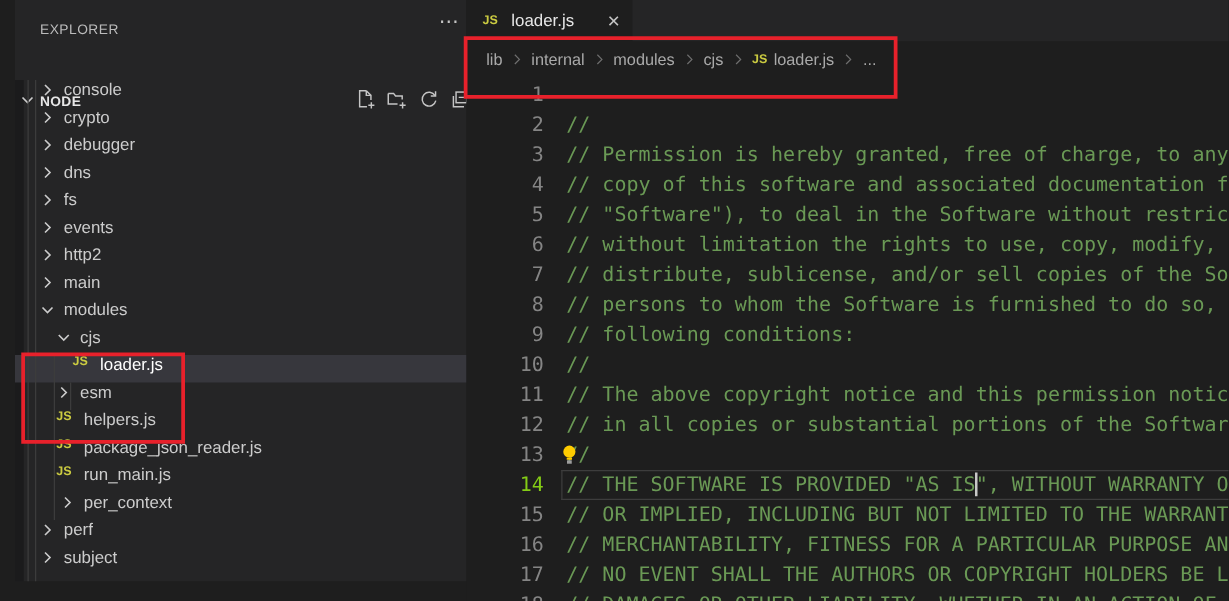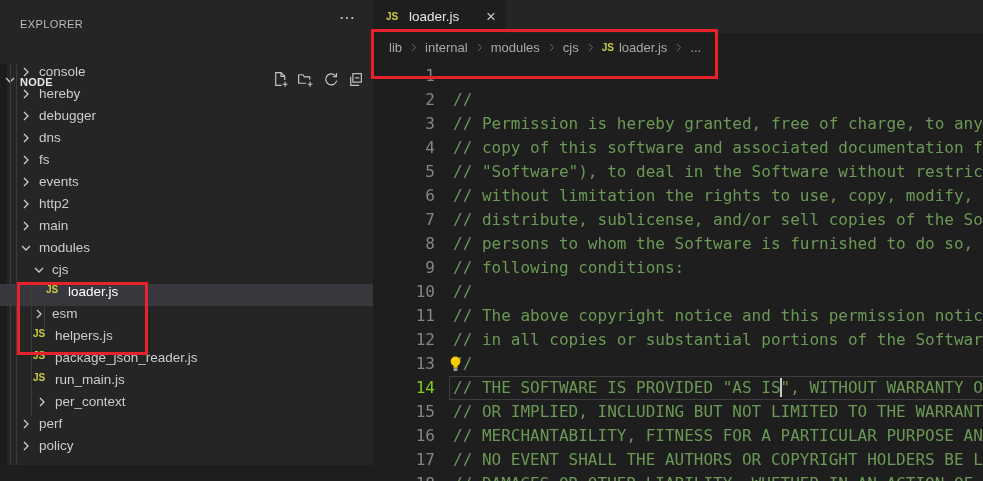--- a/index.html
+++ b/index.html
@@ -2,21 +2,21 @@
 <html style="--edbg: #1e1e1e; --sbbg: #252526; --green: #6a9955; --yellow: #cbcb41; --selbg: #37373d; --red: #e8212b;"><head>
 <meta charset="utf-8">
 <style>
   * { margin:0; padding:0; box-sizing:border-box; }
   html,body { width:983px; height:481px; overflow:hidden; }
   body { font-family:"Liberation Sans", sans-serif; background:var(--edbg,#1e1e1e); position:relative; }
 
   .app { position:absolute; inset:0; }
 
   
-  .sidebar { position:absolute; left:0; top:0; width:373px; height:465px; background:var(--sbbg,#252526); color:#cccccc; }
+  .sidebar { position:absolute; left:12px; top:0; width:373px; height:465px; background:var(--sbbg,#252526); color:#cccccc; }
   .sb-edge { position:absolute; left:0; top:64px; width:7px; bottom:0; background:#1b1b1c; }
   .ex-header { position:absolute; left:0; top:0; width:100%; height:40px; }
   .ex-title { position:absolute; left:20px; top:18px; font-size:11px; letter-spacing:.4px; color:#bbbbbb; }
   .more { position:absolute; right:18px; top:10px; background:none; border:none; color:#c5c5c5; font-size:16px; cursor:pointer; line-height:16px; }
   .section-header { position:absolute; left:0; top:40px; width:100%; height:24px; display:flex; align-items:flex-end;margin-top:24px; }
   .sec-chev { margin-left:2px; }
   .sec-title { font-size:11px; font-weight:bold; color:#e7e7e7; letter-spacing:.3px; margin-left:2px; }
   .sec-actions { margin-left:auto; margin-right:8px; display:flex; gap:7px; }
   .sec-actions button { background:none; border:none; padding:0; width:18px; height:18px; cursor:pointer; }
   .tree { position:absolute; left:0; top:64px; right:0; bottom:0; overflow:hidden; }
@@ -115,21 +115,21 @@
             <path d="M6 4l4 4-4 4"></path>
           </svg>
 
     <span class="lbl">console</span>
   </div>
         <div class="row" style="padding-left: 18px;">
     <svg class="chev" width="16" height="16" viewBox="0 0 16 16">
             <path d="M6 4l4 4-4 4"></path>
           </svg>
 
-    <span class="lbl">hereby</span>
+    <span class="lbl">crypto</span>
   </div>
         <div class="row" style="padding-left: 18px;">
     <svg class="chev" width="16" height="16" viewBox="0 0 16 16">
             <path d="M6 4l4 4-4 4"></path>
           </svg>
 
     <span class="lbl">debugger</span>
   </div>
         <div class="row" style="padding-left: 18px;">
     <svg class="chev" width="16" height="16" viewBox="0 0 16 16">
@@ -219,21 +219,21 @@
             <path d="M6 4l4 4-4 4"></path>
           </svg>
 
     <span class="lbl">perf</span>
   </div>
         <div class="row" style="padding-left: 18px;">
     <svg class="chev" width="16" height="16" viewBox="0 0 16 16">
             <path d="M6 4l4 4-4 4"></path>
           </svg>
 
-    <span class="lbl">policy</span>
+    <span class="lbl">subject</span>
   </div>
       </div>
     <div class="guide" style="left:10px; top:64px; bottom:0;"></div>
     <div class="guide" style="left:16px; top:64px; bottom:0;"></div>
     <div class="guide" style="left:31px; top:284px; height:132px;"></div>
     <div class="guide" style="left:44px; top:306px; height:22px;"></div>
   </aside>
 
   <main class="editor">
     <div class="tabbar">

